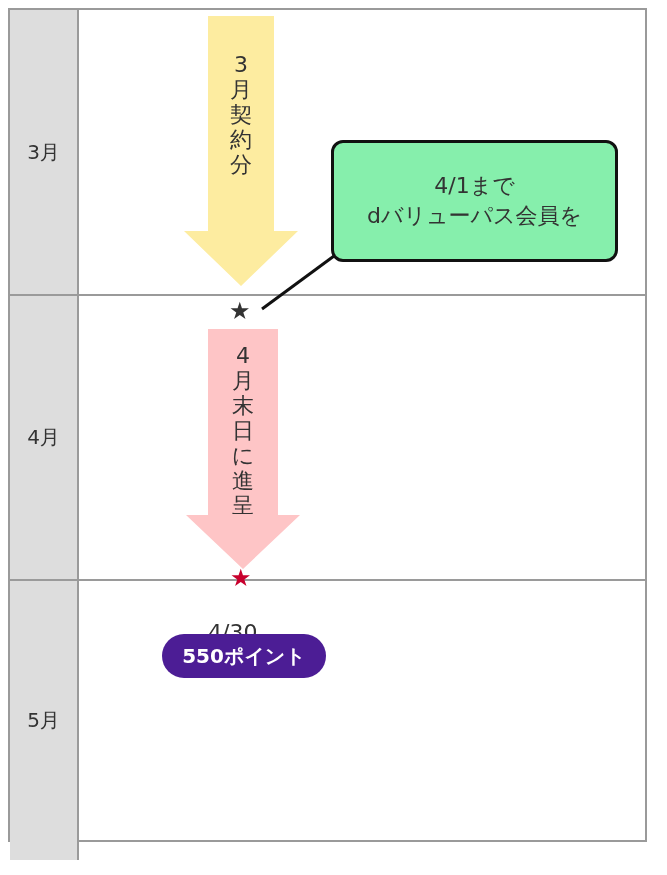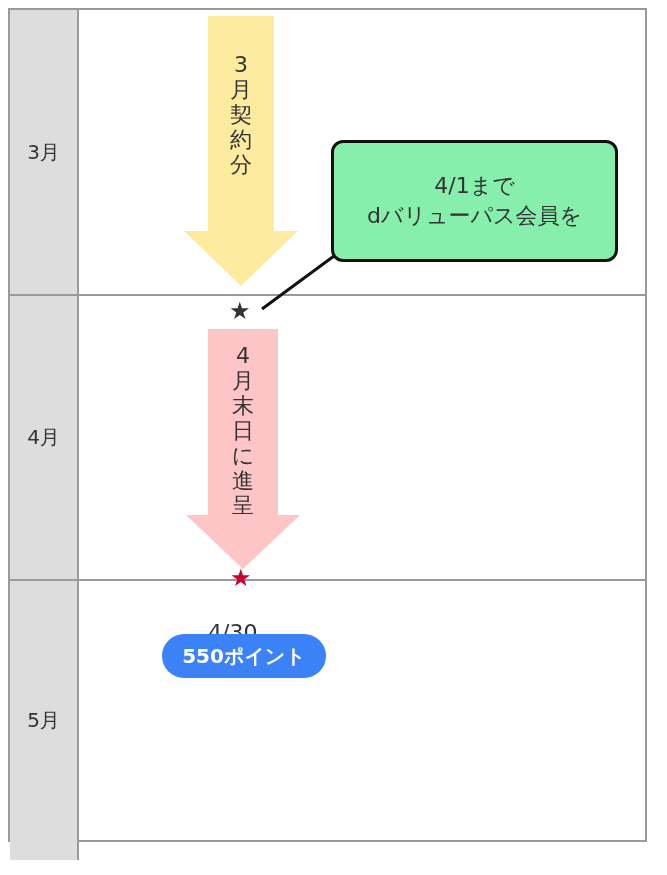--- a/index.html
+++ b/index.html
@@ -8,21 +8,21 @@
   .row{position:absolute;left:0;width:100%;box-sizing:border-box;}
   .row.r1{top:0;height:284px;}
   .row.r2{top:284px;height:285px;border-top:2px solid #9a9a9a;}
   .row.r3{top:569px;height:281px;border-top:2px solid #9a9a9a;text-decoration:underline;}
   .month{position:absolute;left:0;top:0;bottom:0;width:67px;background:#dddddd;border-right:2px solid #9a9a9a;display:flex;align-items:center;justify-content:center;font-size:20px;color:#333;}
   .arrow{position:absolute;}
   .vtext{position:absolute;left:0;right:0;display:flex;flex-direction:column;align-items:center;font-size:22px;line-height:25px;color:#333;}
   .callout{position:absolute;left:331px;top:140px;width:287px;height:122px;border:3px solid #111;border-radius:12px;background:#86efac;box-sizing:border-box;display:flex;flex-direction:column;align-items:center;justify-content:center;font-size:22px;line-height:30px;color:#333;}
   .star{position:absolute;font-size:24px;line-height:24px;}
   .date{position:absolute;left:208px;top:597px;font-size:22px;color:#333;margin-top:23px;}
-  .badge{position:absolute;left:162px;top:634px;width:164px;height:44px;border-radius:22px;background:#3b82f6;color:#fff;display:flex;align-items:center;justify-content:center;font-size:20px;font-weight:bold;}
+  .badge{position:absolute;left:162px;top:634px;width:164px;height:44px;border-radius:22px;background:#4c1d95;color:#fff;display:flex;align-items:center;justify-content:center;font-size:20px;font-weight:bold;}
 </style>
 </head>
 <body>
 
 <div class="grid">
   <div class="row r1">
     <div class="month">3月</div>
   </div>
   <div class="row r2">
     <div class="month">4月</div>

